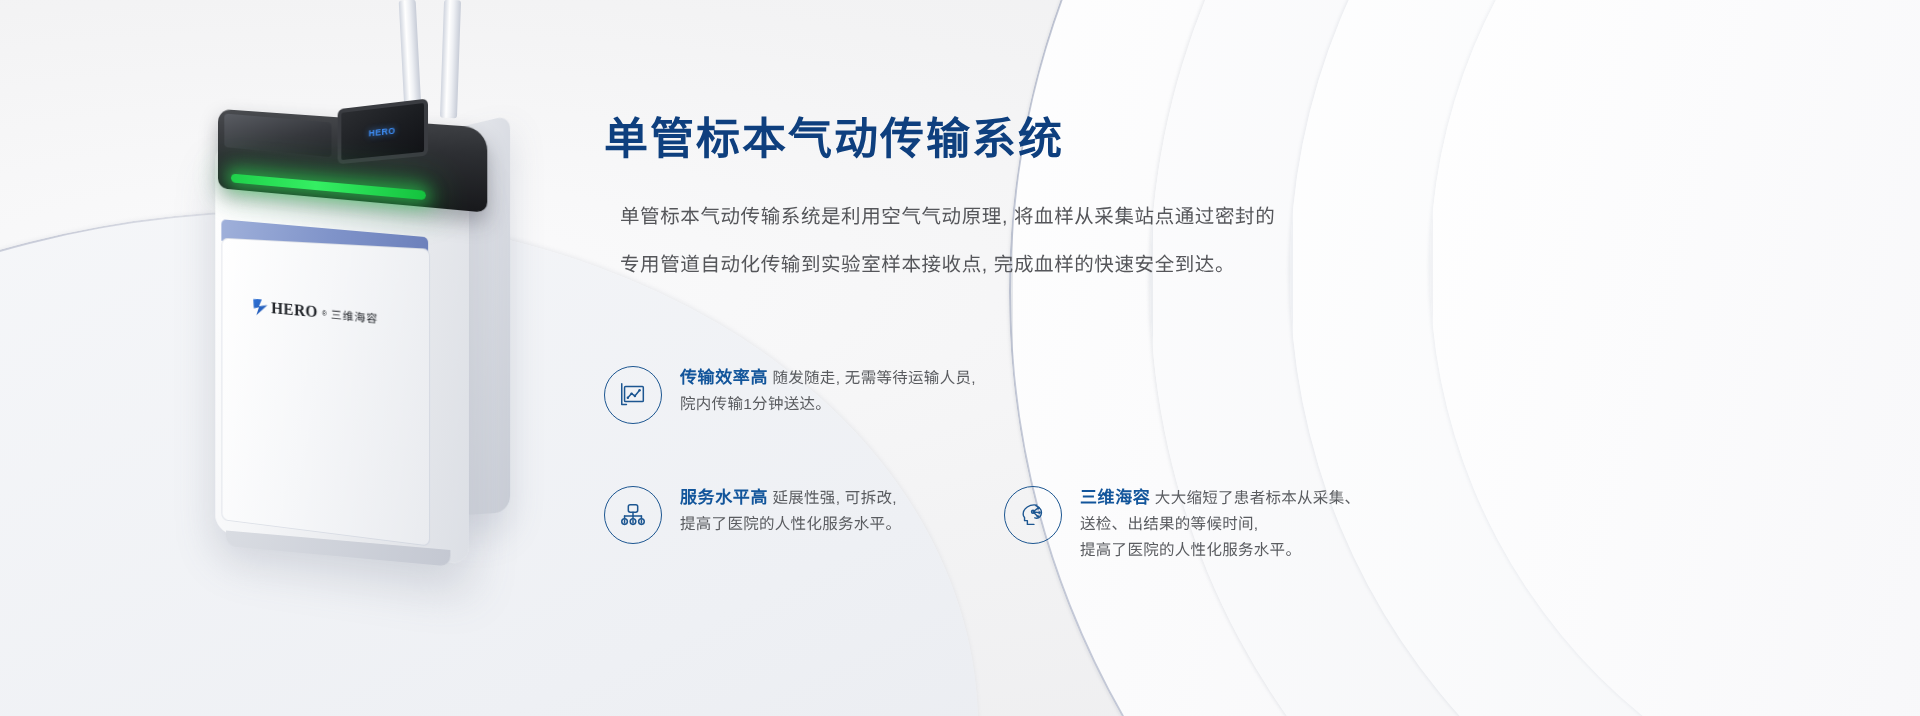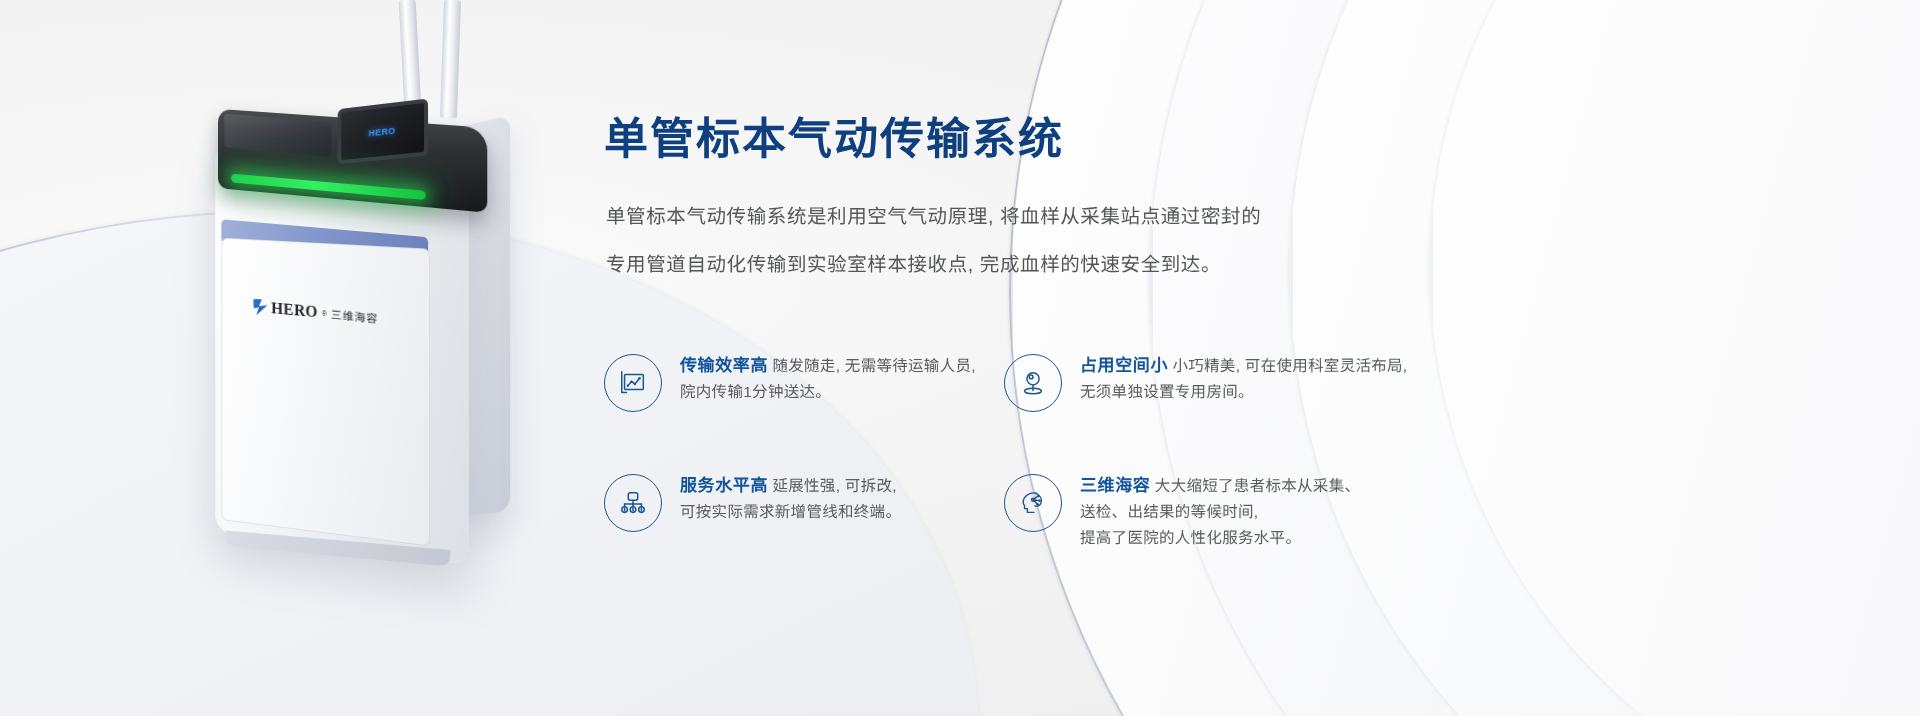--- a/index.html
+++ b/index.html
@@ -162,25 +162,25 @@
   }
 
   
   .content{position:absolute;left:604px;top:0;width:1000px;height:508px;}
   .title{
     position:absolute;left:0;top:88px;
     font-size:44px;font-weight:bold;color:#0e3f7e;
     letter-spacing:2px;line-height:1;white-space:nowrap;
   }
   .desc{
-    position:absolute;left:2px;top:172px;width:660px;
+    position:absolute;left:16px;top:172px;width:660px;
     font-size:19.5px;color:#55565a;line-height:48px;letter-spacing:.6px;
   }
 
-  .features{position:absolute;left:0;top:352px;width:1000px;}
+  .features{position:absolute;left:0;top:364px;width:1000px;}
   .frow{display:flex;}
   .frow + .frow{margin-top:60px;}
   .feature{display:flex;align-items:flex-start;gap:18px;}
   .col-a{width:400px;}
   .col-b{width:420px;}
   .f-icon{
     flex:none;width:56px;height:56px;border-radius:50%;
     border:1.6px solid #1c5691;
     display:flex;align-items:center;justify-content:center;
     margin-top:2px;
@@ -255,35 +255,20 @@
               <circle cx="23" cy="11" r="1.3" fill="#1c5691" stroke="none"></circle>
             </svg>
           </span>
           <span class="f-text">
             <span class="f-title">传输效率高</span>
             <span class="f-desc">随发随走, 无需等待运输人员,
 院内传输1分钟送达。</span>
           </span>
         </div>
 
-        <div class="feature col-b">
-          <span class="f-icon">
-            <svg width="30" height="30" viewBox="0 0 32 32" fill="none" stroke="#1c5691" stroke-width="1.6" stroke-linecap="round" stroke-linejoin="round">
-              <circle cx="16" cy="11.5" r="6.5"></circle>
-              <circle cx="14" cy="9.5" r="2"></circle>
-              <path d="M16 18 V24"></path>
-              <ellipse cx="16" cy="24.5" rx="9" ry="3"></ellipse>
-            </svg>
-          </span>
-          <span class="f-text">
-            <span class="f-title">占用空间小</span>
-            <span class="f-desc">小巧精美, 可在使用科室灵活布局,
-无须单独设置专用房间。</span>
-          </span>
-        </div>
 
       </div>
 
       <div class="frow">
 
         <div class="feature col-a">
           <span class="f-icon">
             <svg width="30" height="30" viewBox="0 0 32 32" fill="none" stroke="#1c5691" stroke-width="1.6" stroke-linecap="round" stroke-linejoin="round">
               <rect x="11" y="5" width="10" height="8" rx="2"></rect>
               <path d="M16 13 V17"></path>
@@ -291,21 +276,21 @@
               <path d="M7 17 V20 M16 17 V20 M25 17 V20"></path>
               <circle cx="7" cy="23" r="3"></circle>
               <circle cx="16" cy="23" r="3"></circle>
               <circle cx="25" cy="23" r="3"></circle>
               <path d="M7 21.5 V24.5 M16 21.5 V24.5 M25 21.5 V24.5"></path>
             </svg>
           </span>
           <span class="f-text">
             <span class="f-title">服务水平高</span>
             <span class="f-desc">延展性强, 可拆改,
-可按实际需求新增管线和终端。</span>
+提高了医院的人性化服务水平。</span>
           </span>
         </div>
 
         <div class="feature col-b">
           <span class="f-icon">
             <svg width="30" height="30" viewBox="0 0 32 32" fill="none" stroke="#1c5691" stroke-width="1.5" stroke-linecap="round" stroke-linejoin="round">
               <path d="M20 5.5 C12.5 4 5.5 9 5.5 15 C5.5 17.5 7 18.8 7 18.8 L7 22 L10 22 L10 26 L17 26"></path>
               <path d="M19 6 C24 8 26 12 24.5 16 C23.5 19 20.5 20 18 19"></path>
               <path d="M16 12.5 L21 9 M16 12.5 L22 13.5 M16 12.5 L20.5 17"></path>
               <circle cx="16" cy="12.5" r="1.6"></circle>

